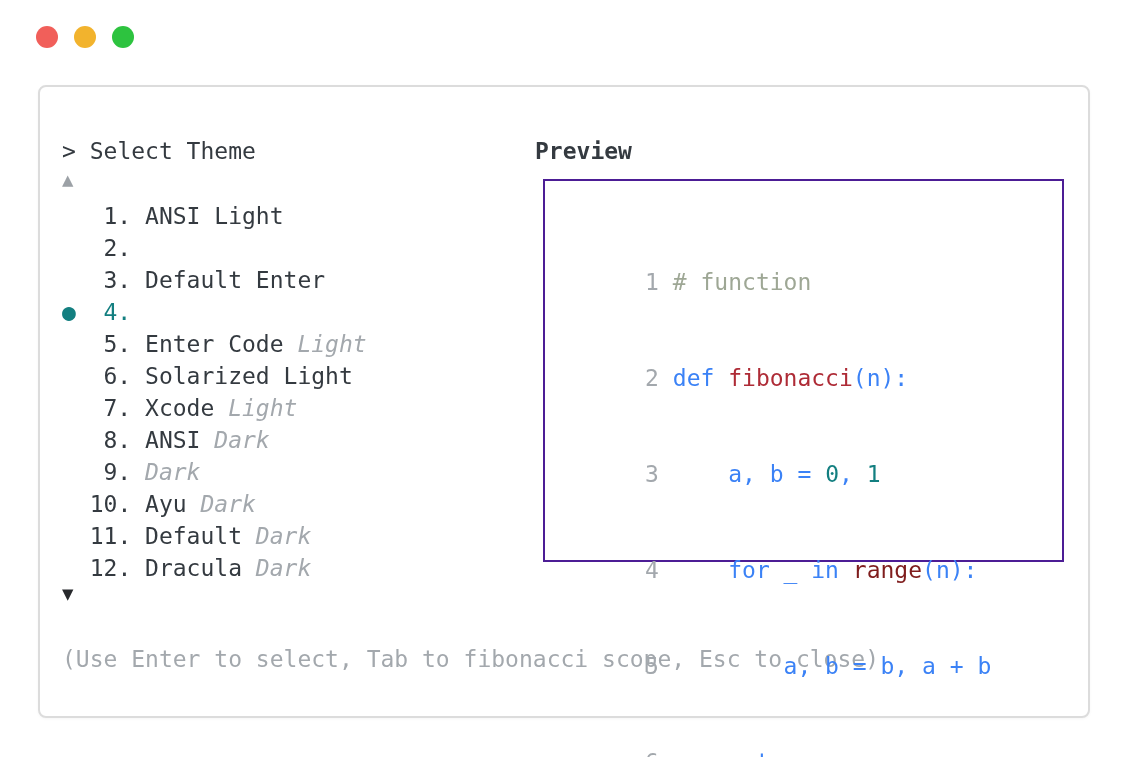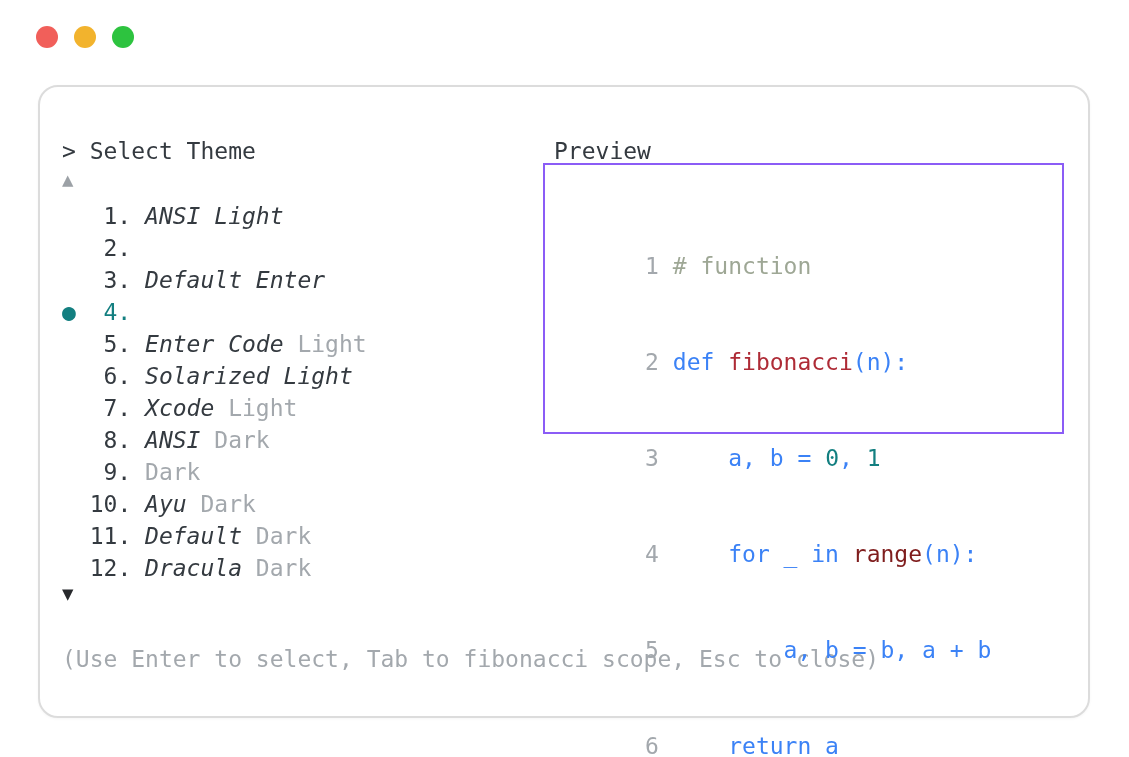--- a/index.html
+++ b/index.html
@@ -8,43 +8,43 @@
 
   
   .traffic { position:absolute; left:36px; top:26px; display:flex; gap:16px; }
   .light { width:22px; height:22px; border-radius:50%; }
   .light.red    { background:#f15f5a; }
   .light.yellow { background:#f2b32d; }
   .light.green  { background:#2dc33f; }
 
   
   .panel { position:absolute; left:38px; top:85px; width:1052px; height:633px;
-    background:#ffffff; border:2px solid #dcdcdc; border-radius:20px;
+    background:#ffffff; border:2px solid #dcdcdc; border-radius:8px;
     box-shadow:0 1px 3px rgba(0,0,0,0.04); font-size:23px; color:#343a40; }
 
   .picker-title { position:absolute; left:22px; top:48px; line-height:32px; white-space:pre; }
-  .preview-title { position:absolute; left:514px; top:48px; line-height:32px; }
+  .preview-title { position:absolute; left:495px; top:48px; line-height:32px;font-weight:bold; }
 
   .scroll-up   { position:absolute; left:22px; top:80px;  font-size:19px; color:#9ca1a6; line-height:24px; cursor:pointer; }
   .scroll-down { position:absolute; left:22px; top:494px; font-size:19px; color:#27292c; line-height:24px; cursor:pointer; }
 
   .theme-list { position:absolute; left:22px; top:113px; }
   .row { display:flex; line-height:32px; white-space:pre; cursor:pointer; }
   .marker { display:inline-block; width:2ch; color:#137f80; }
   .item-num { display:inline-block; width:3ch; text-align:right; }
-  .item-name:not(:empty) { padding-left:1ch;font-style:italic; }
-  .item-dim:not(:empty)  { padding-left:1ch; color:#a3a8ad; }
+  .item-name:not(:empty) { padding-left:1ch; }
+  .item-dim:not(:empty)  { padding-left:1ch; color:#a3a8ad;font-style:italic; }
   .row.selected .item-num, .row.selected .item-name { color:#137f80; }
 
   .footer-hint { position:absolute; left:22px; top:556px; line-height:32px;
     color:#a3a8ad; white-space:pre; }
 
   
-  .preview-box { position:absolute; left:503px; top:76px; width:521px; height:271px;
-    background:#ffffff; border:2px solid #8b5cf6; padding:53px 0 0 17px; }
+  .preview-box { position:absolute; left:503px; top:92px; width:521px; height:383px;
+    background:#ffffff; border:2px solid #4c1d95; padding:53px 0 0 17px; }
   .code-line { line-height:32px; white-space:pre; }
   .linenum { color:#a3a8ad; }
   .code-text { padding-left:1ch; }
 
   .c-plain   { color:#3b82f6; }
   .c-comment { color:#9ea795; }
   .c-func    { color:#ae2b36;margin-top:23px; }
   .c-num     { color:#137f80; }
   .c-builtin { color:#7f1d1d; }
 </style>

